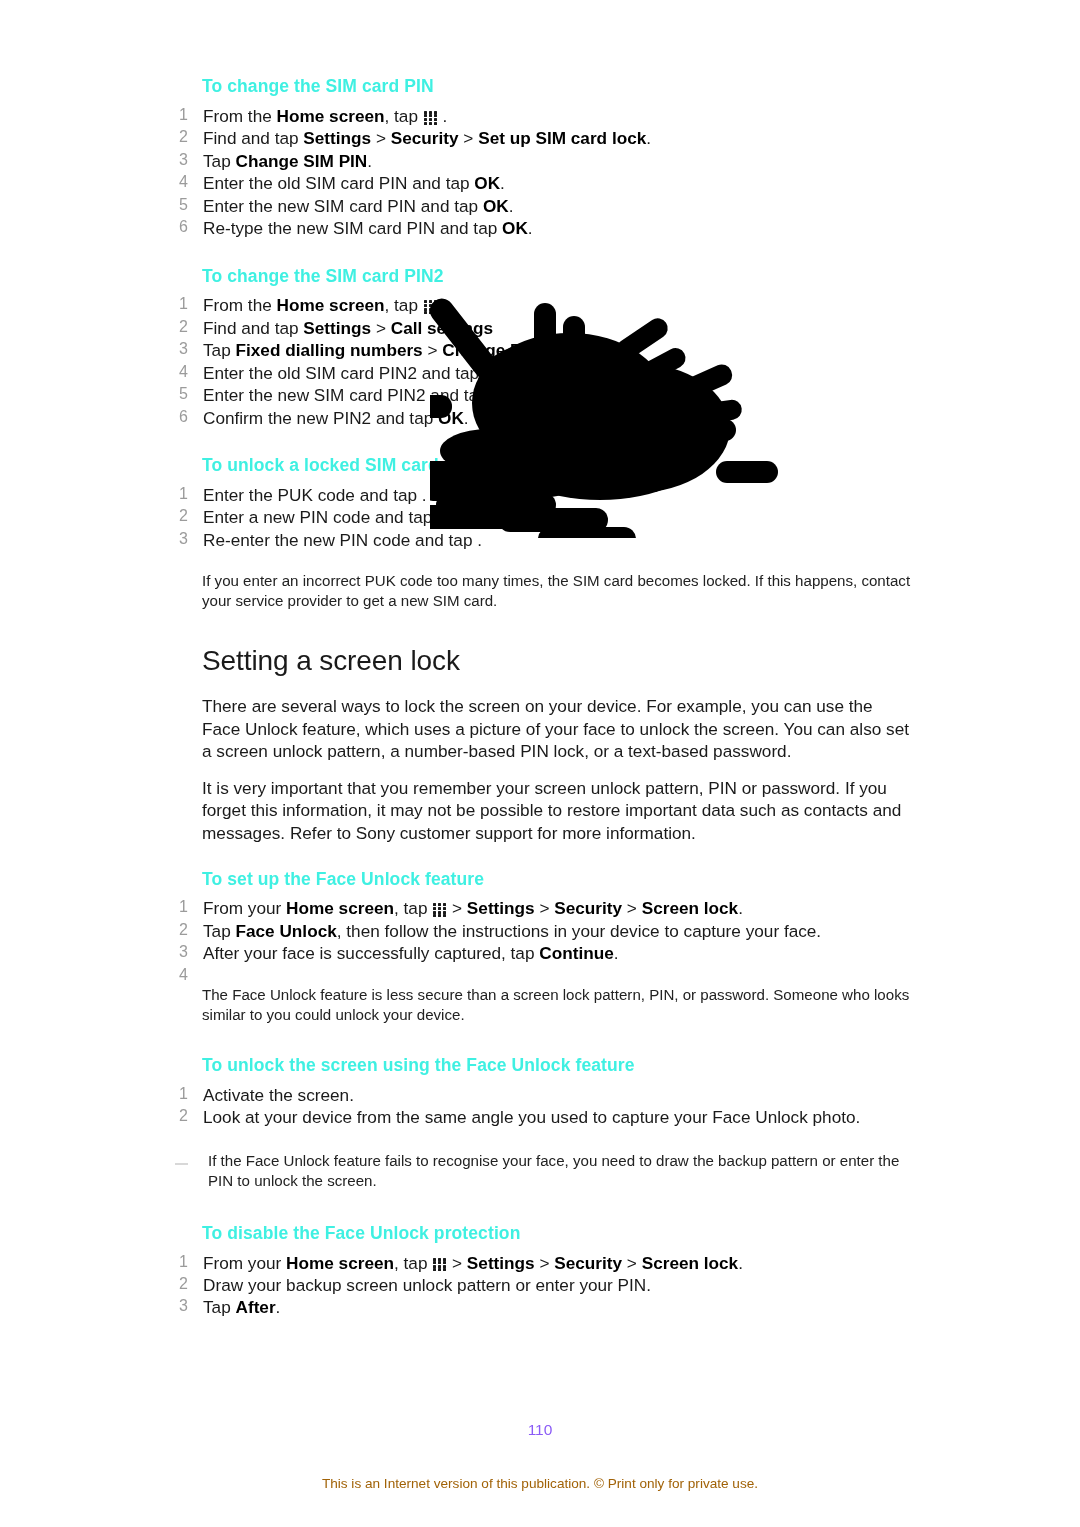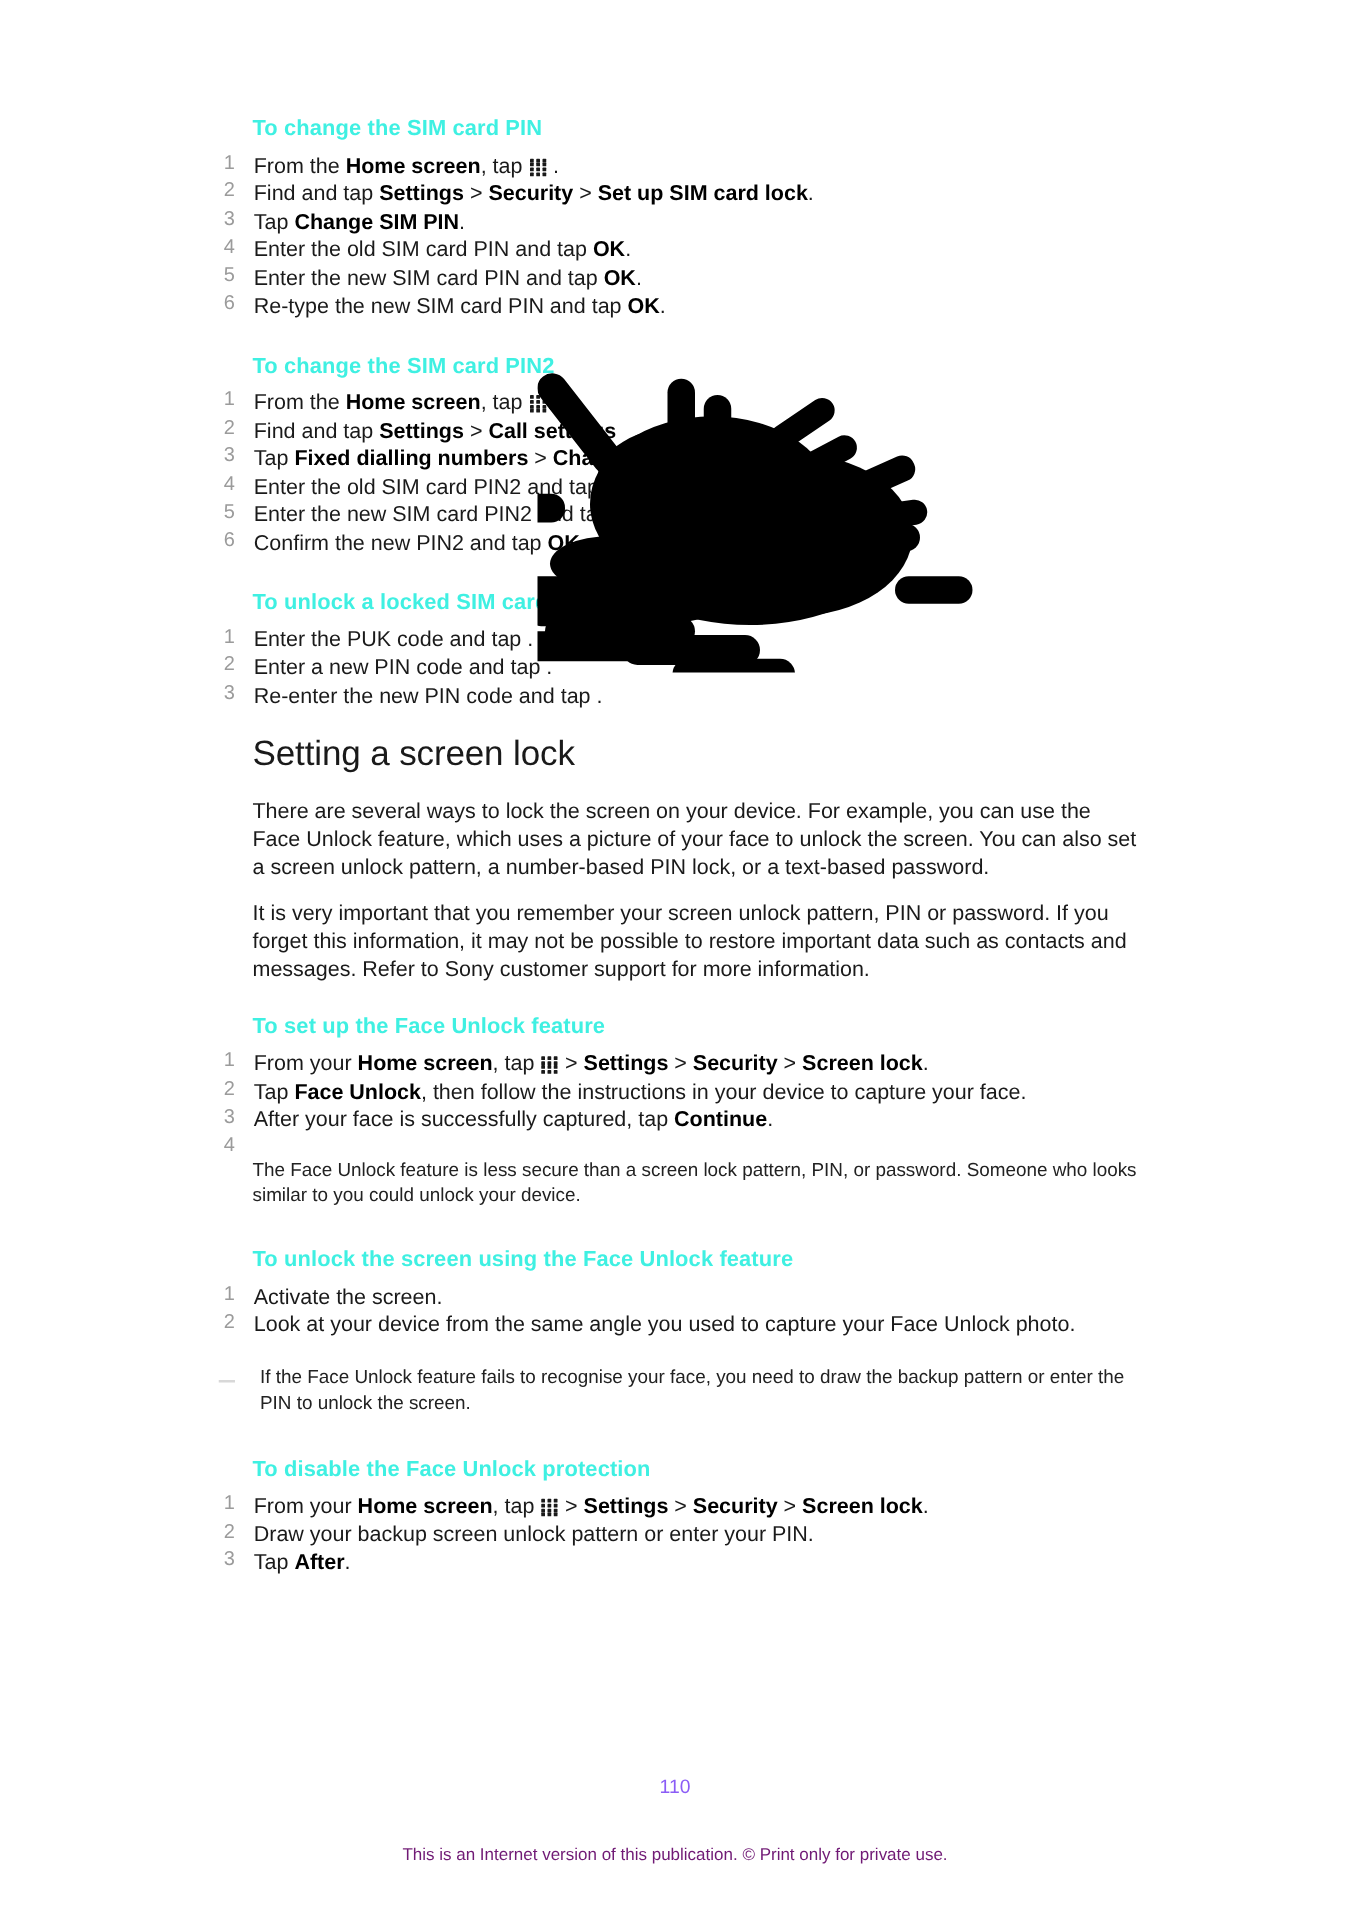--- a/index.html
+++ b/index.html
@@ -19,21 +19,21 @@
   .page {
     position: relative;
     width: 1080px;
     height: 1527px;
     box-sizing: border-box;
   }
 
   .content {
     position: absolute;
     left: 172px;
-    top: 92px;
+    top: 76px;
     width: 740px;
   }
 
   
   .sec-head {
     color: #3ff0e2;
     font-size: 17.5px;
     font-weight: bold;
     margin: 0 0 7px 30px;
     letter-spacing: 0.1px;
@@ -129,21 +129,21 @@
     text-align: center;
     color: #8b5cf6;
     font-size: 15.5px;
   }
   .footer-note {
     position: absolute;
     left: 0;
     right: 0;
     top: 1476px;
     text-align: center;
-    color: #701a75;
+    color: #a16207;
     font-size: 13.6px;
   }
 
   
   .blot {
     position: absolute;
     left: 430px;
     top: 283px;
     width: 360px;
     height: 255px;
@@ -228,20 +228,23 @@
           <span class="num">2</span>
           <span><span>Enter a new PIN code and tap </span><span>    .</span></span>
         </li>
         <li>
           <span class="num">3</span>
           <span><span>Re-enter the new PIN code and tap </span><span>    .</span></span>
         </li>
       </ol>
     </div>
 
+    <div class="note-wrap" style="margin-bottom:34px;">
+      <div class="note">If you enter an incorrect PUK code too many times, the SIM card becomes locked. If this happens, contact your service provider to get a new SIM card.</div>
+    </div>
 
     <h1 class="chapter">Setting a screen lock</h1>
 
     <p class="body">There are several ways to lock the screen on your device. For example, you can use the Face Unlock feature, which uses a picture of your face to unlock the screen. You can also set a screen unlock pattern, a number-based PIN lock, or a text-based password.</p>
     <p class="body" style="margin-bottom:24px;">It is very important that you remember your screen unlock pattern, PIN or password. If you forget this information, it may not be possible to restore important data such as contacts and messages. Refer to Sony customer support for more information.</p>
 
     <div class="sec-block" style="margin-bottom:20px;">
       <div class="sec-head">To set up the Face Unlock feature</div>
       <ol class="steps">
         <li>

